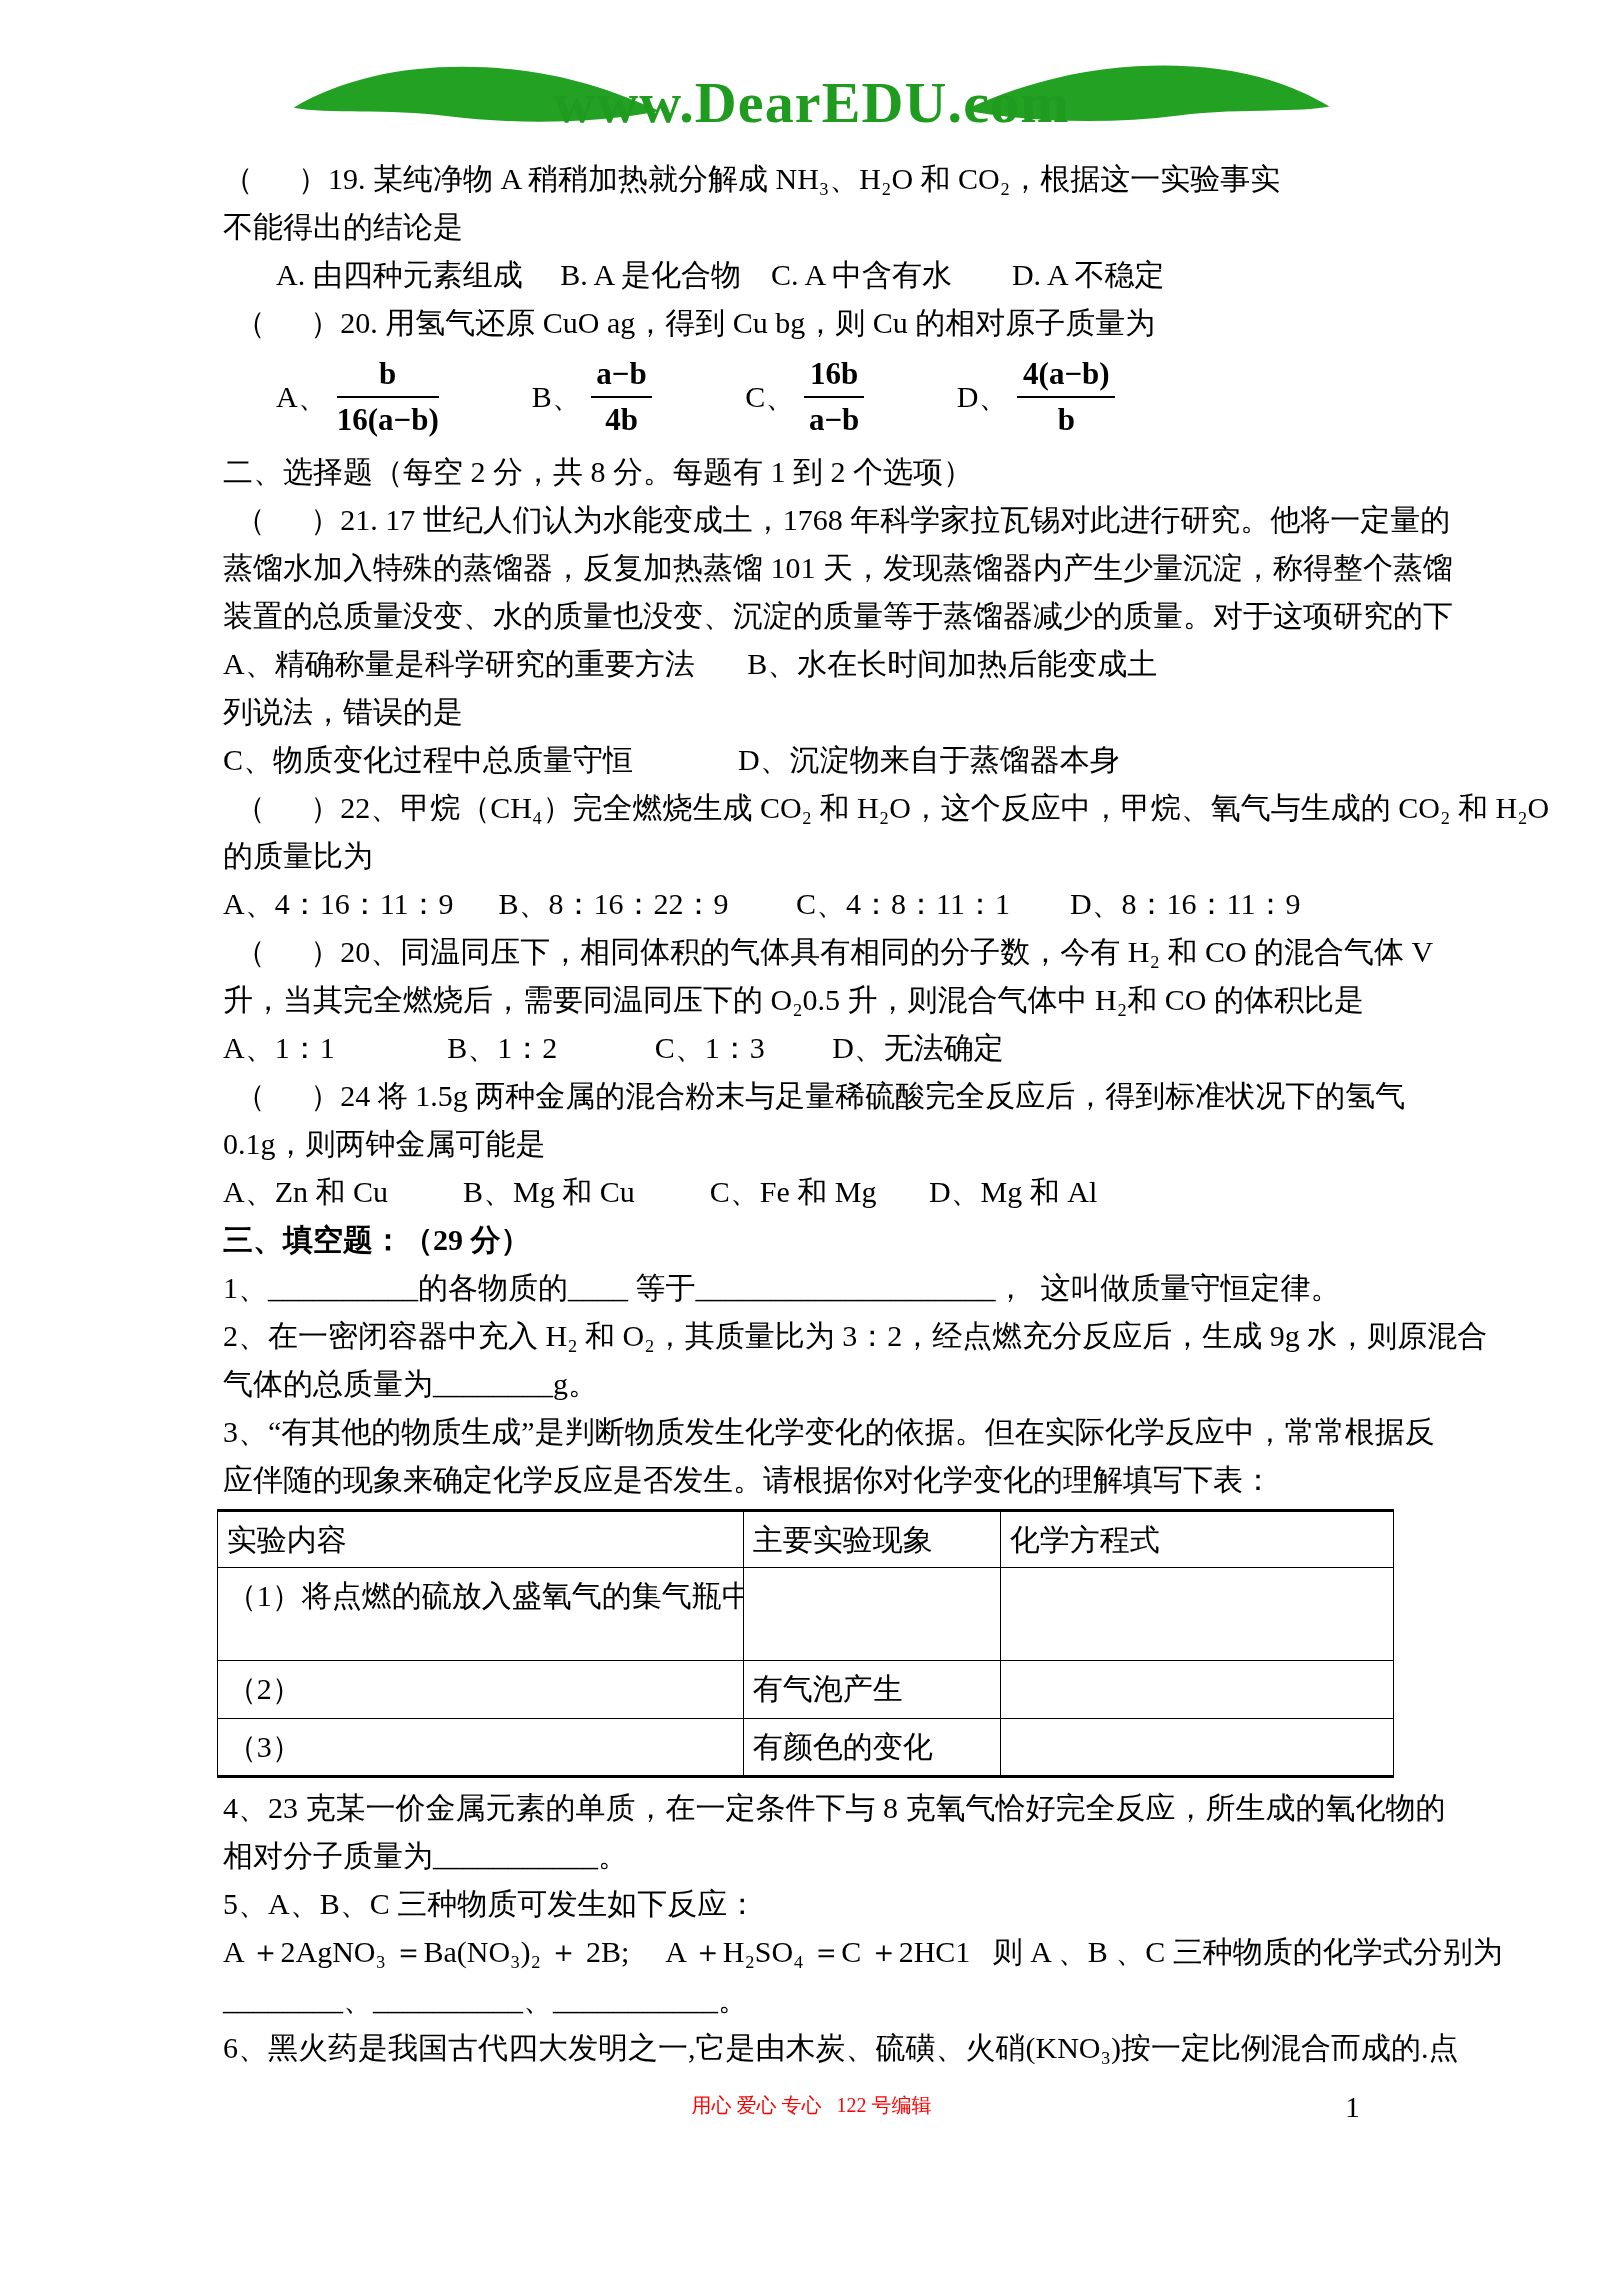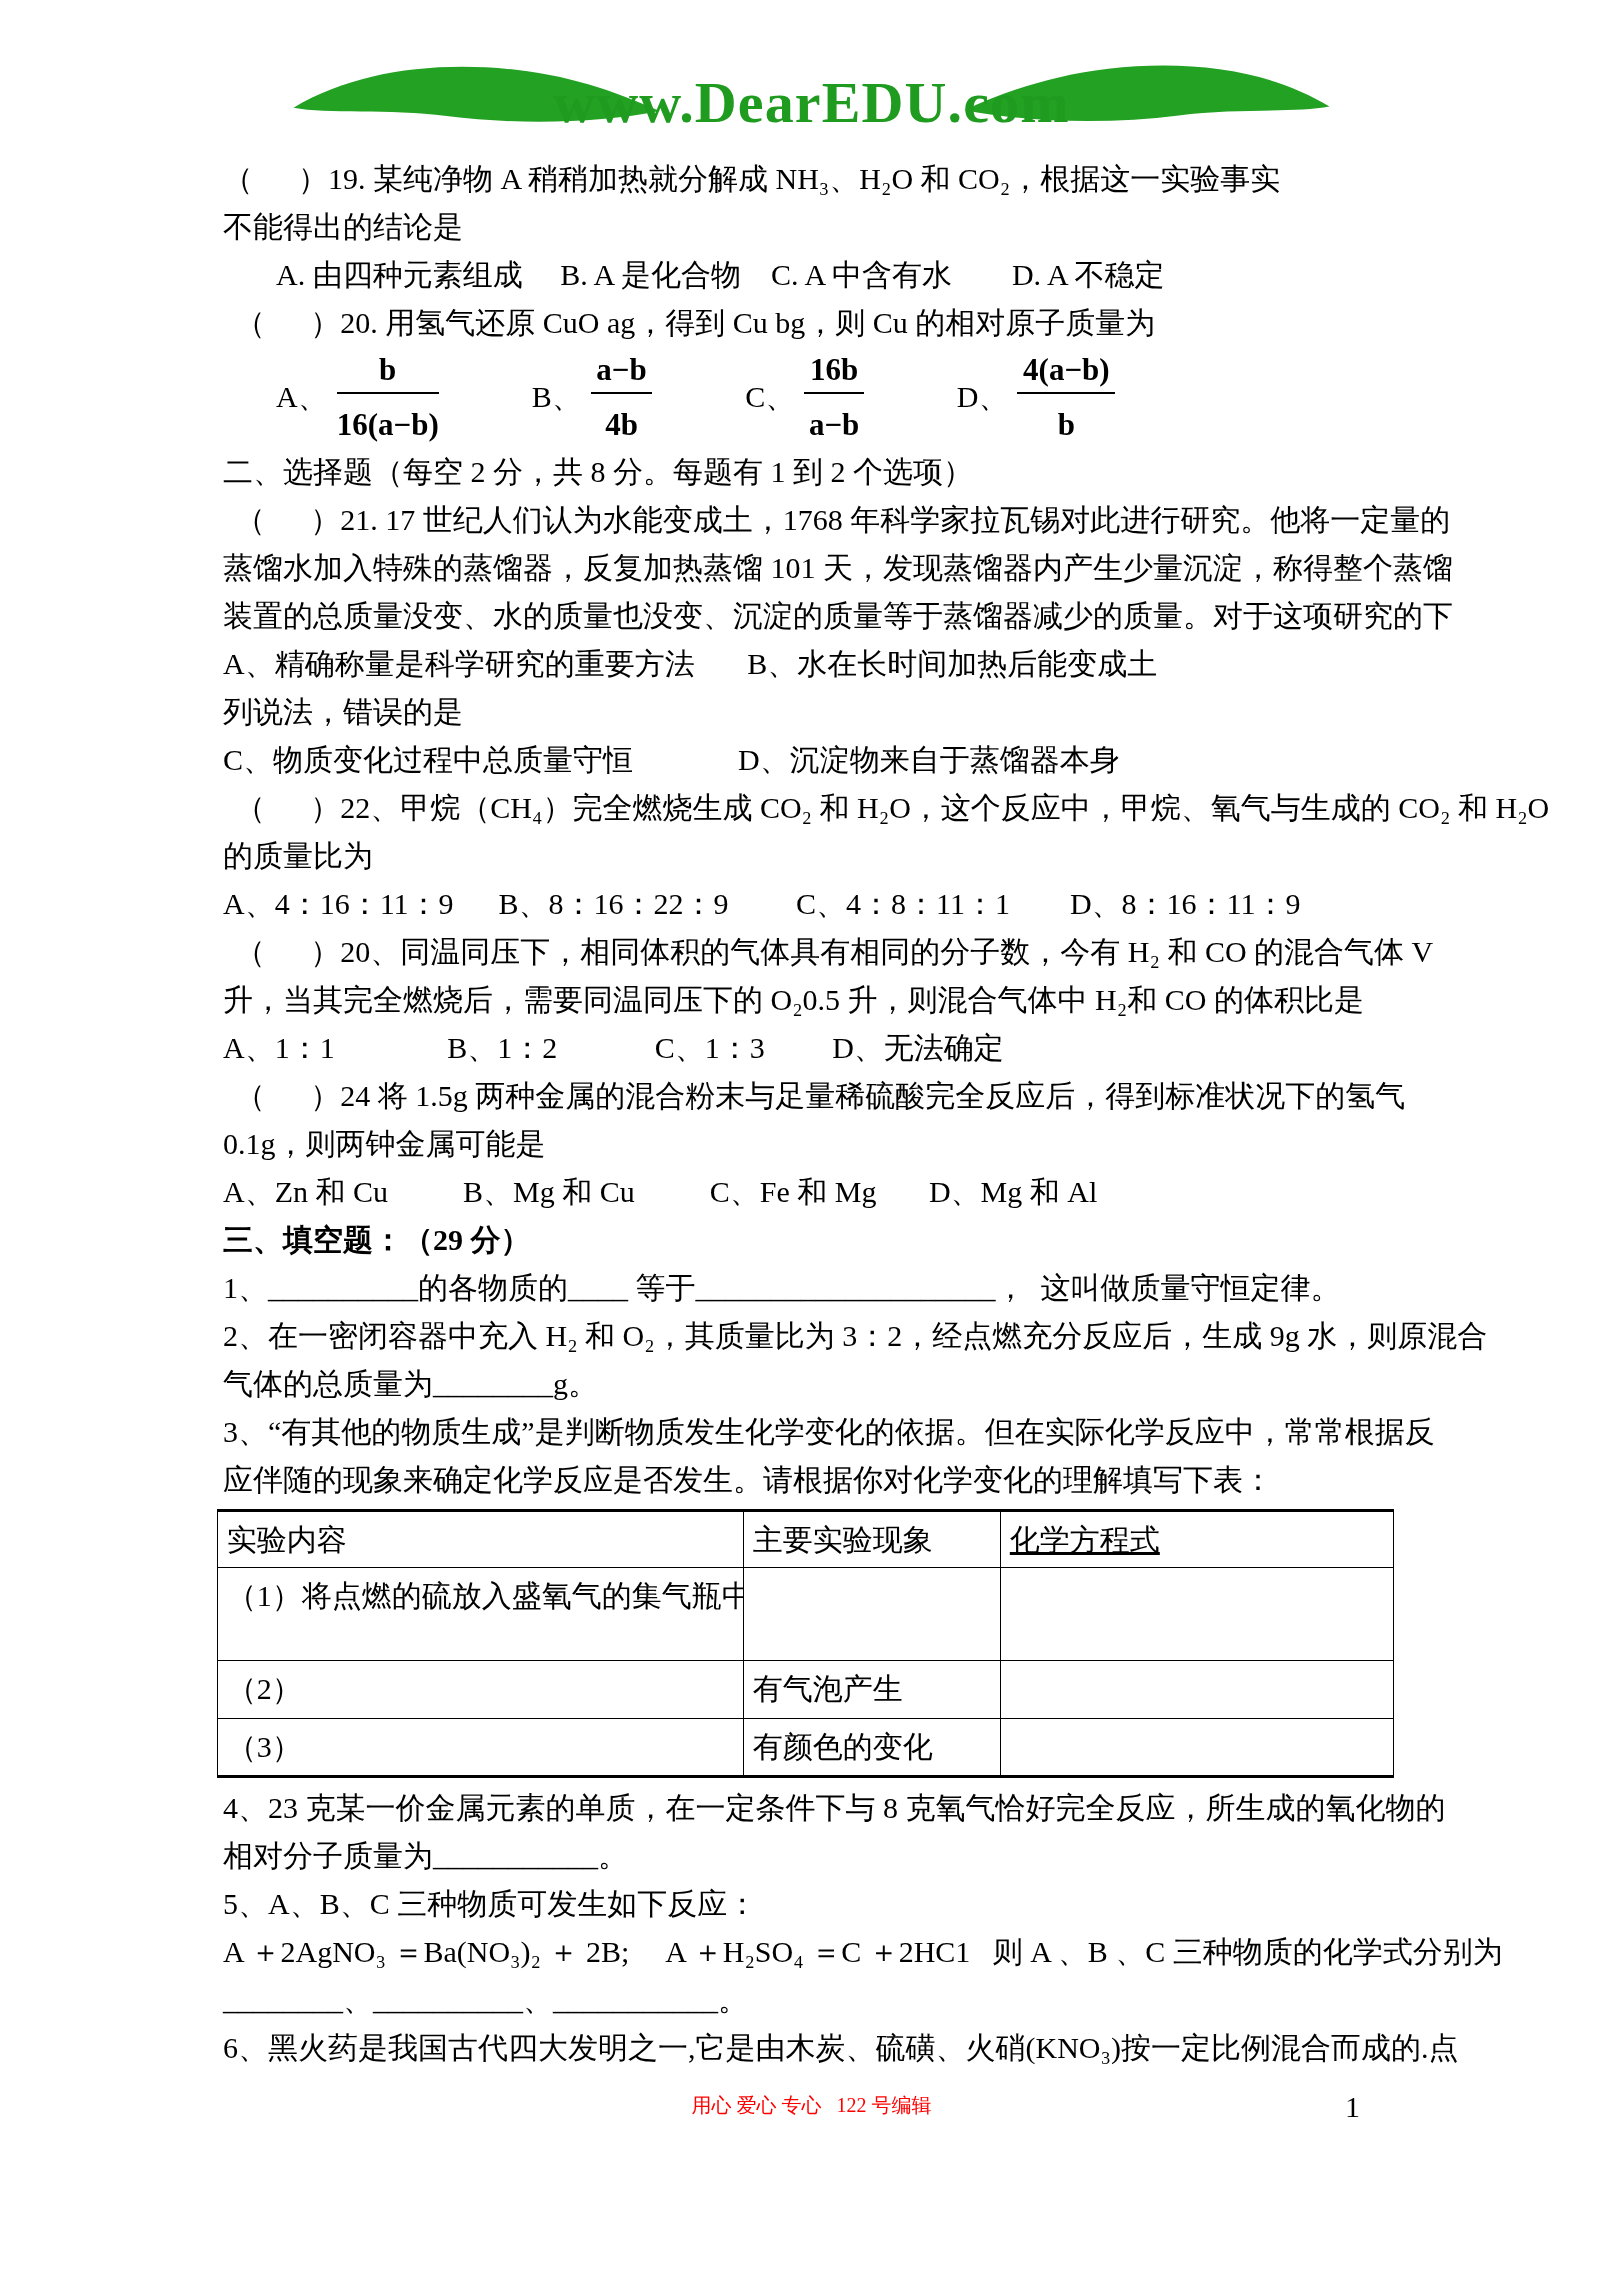--- a/index.html
+++ b/index.html
@@ -29,21 +29,21 @@
   .frac-row {
     height:101px;
     display:flex; align-items:center;
     padding-left:53px;
     font-size:30px;
   }
   .frac-item { display:flex; align-items:center; margin-right:93px; }
   .frac-label { margin-right:9px; white-space:pre; }
   .frac { display:inline-block; text-align:center; font-weight:bold; font-size:31px; line-height:1.1; }
   .frac .num { display:block; border-bottom:2.8px solid #000; padding:0 5.6px 5px; white-space:pre; }
-  .frac .den { display:block; padding-top:14px; white-space:pre; }
+  .frac .den { display:block; padding-top:5px; white-space:pre; }
   
   .fill-table {
     border-collapse:collapse;
     width:1176px;
     margin:5.6px 0 6.7px -6.2px;
     table-layout:fixed;
   }
   .fill-table th, .fill-table td {
     border:1.7px solid #000;
     font-size:30px;
@@ -53,21 +53,21 @@
     padding:7.9px 3.4px 5.6px 9px;
     white-space:pre;
     overflow:hidden;
   }
   .fill-table tr.hdr  th { height:52px;  border-top-width:3.4px;margin-left:12px; }
   .fill-table tr.r1 td { height:93px; }
   .fill-table tr.r2 td { height:58px; }
   .fill-table tr.r3 td { height:58px; border-bottom-width:3.4px; }
   .col-content  { width:526px; }
   .col-phenom   { width:257px; }
-  .col-equation { width:393px;text-decoration:underline; }
+  .col-equation { width:393px; }
   
   .footer-line {
     position:absolute; top:2092px; left:0; width:100%;
     text-align:center;
     font-size:20px;
     white-space:pre;
   }
   .page-num {
     position:absolute; top:2090px; left:1345px;
     font-size:30px; color:#000;

